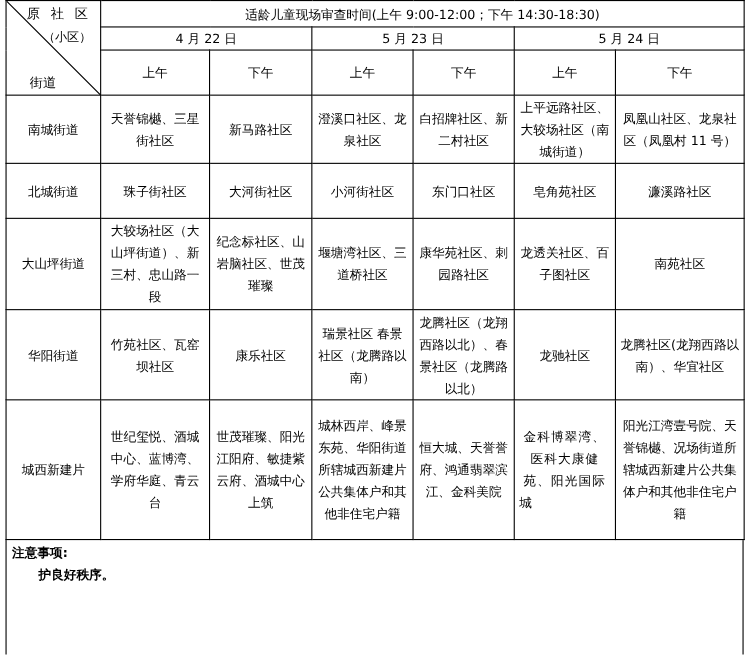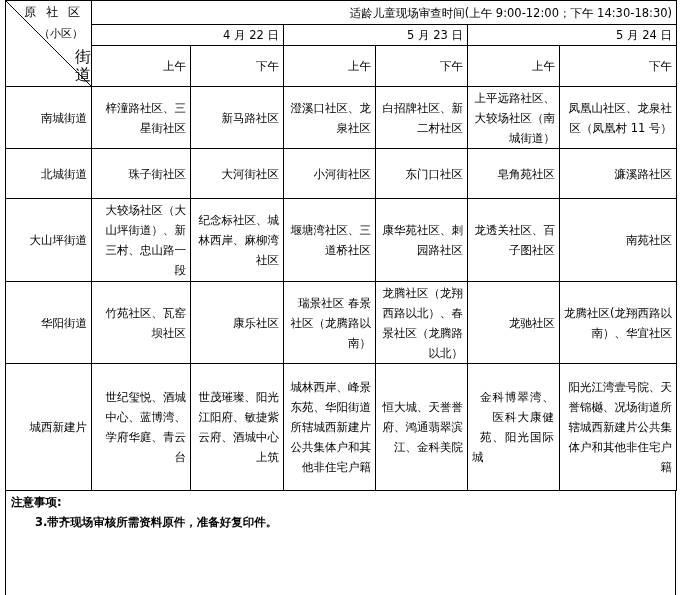--- a/index.html
+++ b/index.html
@@ -1,26 +1,26 @@
 <!DOCTYPE html>
 <html><head>
   <meta charset="utf-8">
   <style>
     html, body { margin: 0; padding: 0; background: #ffffff; }
     body { width: 681px; height: 595px; position: relative; overflow: hidden;
            font-family: "DejaVu Sans", "Liberation Sans", sans-serif; color: #000; }
     .wrap { position: absolute; left: 5px; top: 0px; width: 671px; }
     table.sched { border-collapse: collapse; width: 671px; table-layout: fixed; }
-    table.sched td { border: 1px solid #000; text-align: right; vertical-align: middle;
+    table.sched td { border: 1px solid #000; text-align: center; vertical-align: middle;
                      font-size: 11.5px; line-height: 20px; padding: 0 4px; }
     .diag { position: relative; padding: 0 !important; }
     .diag svg { position: absolute; left: 0; top: 0; }
     .diag .top { position: absolute; right: 8px; top: 2px; font-size: 12px; letter-spacing: 3px; line-height: 18px; }
     .diag .mid { position: absolute; right: 8px; top: 24px; font-size: 11px; line-height: 18px; }
-    .diag .bot { position: absolute; left: 21px; bottom: 2px; font-size: 16px; line-height: 18px; margin-left: 36px; }
+    .diag .bot { position: absolute; left: 21px; bottom: 2px; font-size: 12px; line-height: 18px; }
     td.left { text-align: left; }
     td.justify { text-align: right; text-align-last: left; letter-spacing: 1px; }
     .notes { border: 1px solid #000; border-top: none; width: 669px; height: 105px;
              font-size: 11.5px; line-height: 20px; padding-top: 1px; font-weight: bold; }
     .notes .hdr { padding-left: 5px; }
     .notes .item { padding-left: 29px; padding-right: 6px; }
     .notes .cont { padding-left: 29px; }
   </style>
 </head>
 <body>
@@ -56,40 +56,40 @@
     <tr style="height:41px">
       <td>上午</td>
       <td>下午</td>
       <td>上午</td>
       <td>下午</td>
       <td>上午</td>
       <td>下午</td>
     </tr>
     <tr style="height:62px">
       <td>南城街道</td>
-      <td>梓潼路社区、三星街社区</td>
+      <td>天誉锦樾、三星街社区</td>
       <td>新马路社区</td>
       <td>澄溪口社区、龙泉社区</td>
       <td>白招牌社区、新二村社区</td>
       <td>上平远路社区、大较场社区（南城街道）</td>
       <td class="left">凤凰山社区、龙泉社区（凤凰村 11 号）</td>
     </tr>
     <tr style="height:50px">
       <td>北城街道</td>
       <td>珠子街社区</td>
       <td>大河街社区</td>
       <td>小河街社区</td>
       <td class="left">东门口社区</td>
       <td>皂角苑社区</td>
       <td class="left">濂溪路社区</td>
     </tr>
     <tr style="height:83px">
       <td>大山坪街道</td>
       <td class="left">大较场社区（大山坪街道）、新三村、忠山路一段</td>
-      <td>纪念标社区、城林西岸、麻柳湾社区</td>
+      <td>纪念标社区、山岩脑社区、世茂璀璨</td>
       <td>堰塘湾社区、三道桥社区</td>
       <td>康华苑社区、刺园路社区</td>
       <td>龙透关社区、百子图社区</td>
       <td>南苑社区</td>
     </tr>
     <tr style="height:82px">
       <td>华阳街道</td>
       <td>竹苑社区、瓦窑坝社区</td>
       <td>康乐社区</td>
       <td>瑞景社区 春景社区（龙腾路以南）</td>
@@ -103,15 +103,15 @@
       <td>世茂璀璨、阳光江阳府、敏捷紫云府、酒城中心上筑</td>
       <td>城林西岸、峰景东苑、华阳街道所辖城西新建片公共集体户和其他非住宅户籍</td>
       <td class="left">恒大城、天誉誉府、鸿通翡翠滨江、金科美院</td>
       <td class="justify">金科博翠湾、医科大康健苑、阳光国际城</td>
       <td>阳光江湾壹号院、天誉锦樾、况场街道所辖城西新建片公共集体户和其他非住宅户籍</td>
     </tr>
   </tbody>
     </table>
   <div class="notes">
     <div class="hdr">注意事项:</div>
-    <div class="item">3.带齐现场审核所需资料原件，准备好复印件。</div>
+    <div class="cont">护良好秩序。</div>
   </div>
 </div>
 
 </body></html>

